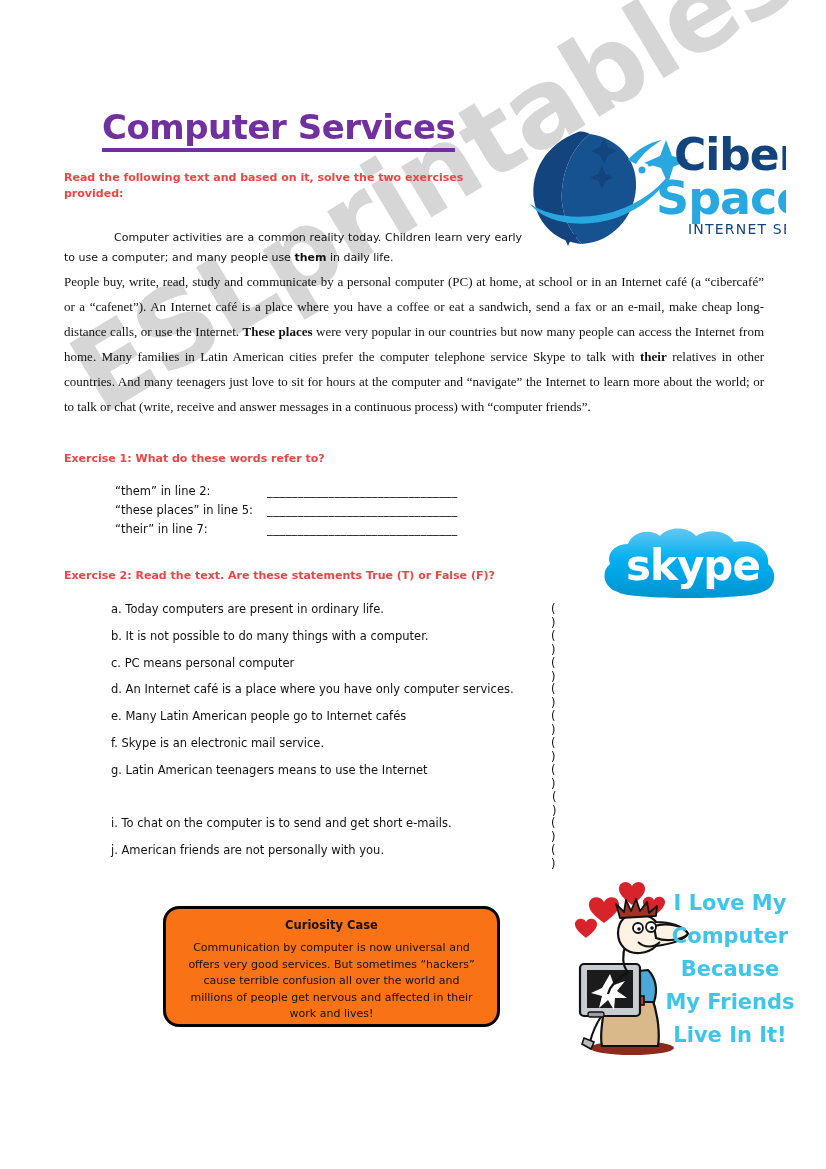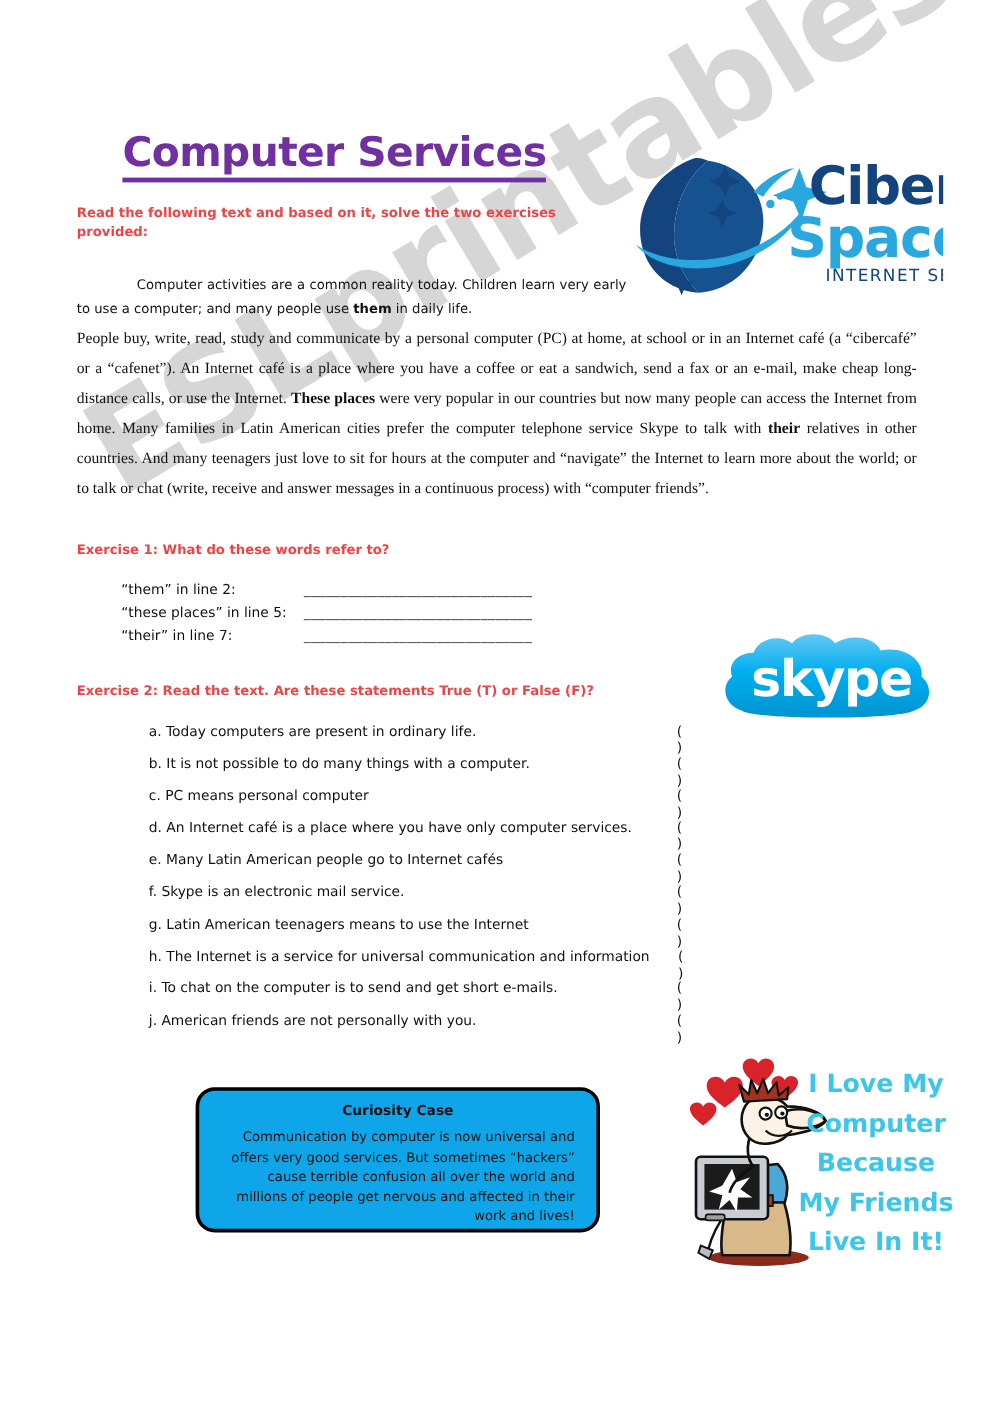--- a/index.html
+++ b/index.html
@@ -83,21 +83,21 @@
     font-size: 13px;
     color: #111;
     text-align: justify;
     line-height: 1.92;
   }
   #para1 b, #para2 b { font-weight: 700; }
 
   
   #ex1-items {
     position: absolute;
-    left: 101px; top: 484px;
+    left: 115px; top: 484px;
     width: 470px;
   }
   .ex1-row {
     display: flex;
     align-items: baseline;
     height: 19px;
   }
   .ex1-label {
     width: 152px;
     flex: 0 0 152px;
@@ -111,21 +111,21 @@
     font-size: 11.5px;
     color: #111;
     overflow: hidden;
     white-space: nowrap;
     letter-spacing: .4px;
   }
 
   
   #ex2-items {
     position: absolute;
-    left: 124px; top: 602px;
+    left: 111px; top: 602px;
     width: 475px;
   }
   .ex2-row {
     display: flex;
     align-items: baseline;
     height: 26.8px;
   }
   .ex2-text {
     font-family: "DejaVu Sans", sans-serif;
     font-size: 11.5px;
@@ -141,39 +141,38 @@
     letter-spacing: 8px;
   }
   .ex2-row { position: relative; }
   .ex2-row.tight .ex2-paren { left: 441px; }
 
   
   #curiosity {
     position: absolute;
     left: 163px; top: 906px;
     width: 337px; height: 121px;
-    background: #0ea5e9;
+    background: #f97316;
     border: 3px solid #000;
     border-radius: 16px;
     padding: 9px 18px 0 18px;
     text-align: center;
   }
   #curiosity-title {
     font-family: "DejaVu Sans", sans-serif;
     font-size: 11.5px;
     font-weight: 700;
     color: #111;
     margin-bottom: 8px;
   }
   #curiosity-body {
     font-family: "DejaVu Sans", sans-serif;
     font-size: 11px;
     color: #111;
     line-height: 1.5;
-    text-align: right;
   }
 
   
   #ciber-logo {
     position: absolute;
     left: 516px; top: 122px;
     width: 270px; height: 128px;
   }
   #ciber-logo svg { display: block; width: 100%; height: 100%; }
 
@@ -252,21 +251,20 @@
     </div>
     <div class="ex2-row">
       <span class="ex2-text">f. Skype is an electronic mail service.</span>
       <span class="ex2-paren">(    )</span>
     </div>
     <div class="ex2-row">
       <span class="ex2-text">g. Latin American teenagers means to use the Internet</span>
       <span class="ex2-paren">(    )</span>
     </div>
     <div class="ex2-row tight">
-      <span class="ex2-text">h. The Internet is a service for universal communication and information</span>
       <span class="ex2-paren">(    )</span>
     </div>
     <div class="ex2-row">
       <span class="ex2-text">i. To chat on the computer is to send and get short e-mails.</span>
       <span class="ex2-paren">(    )</span>
     </div>
     <div class="ex2-row">
       <span class="ex2-text">j. American friends are not personally with you.</span>
       <span class="ex2-paren">(    )</span>
     </div>

